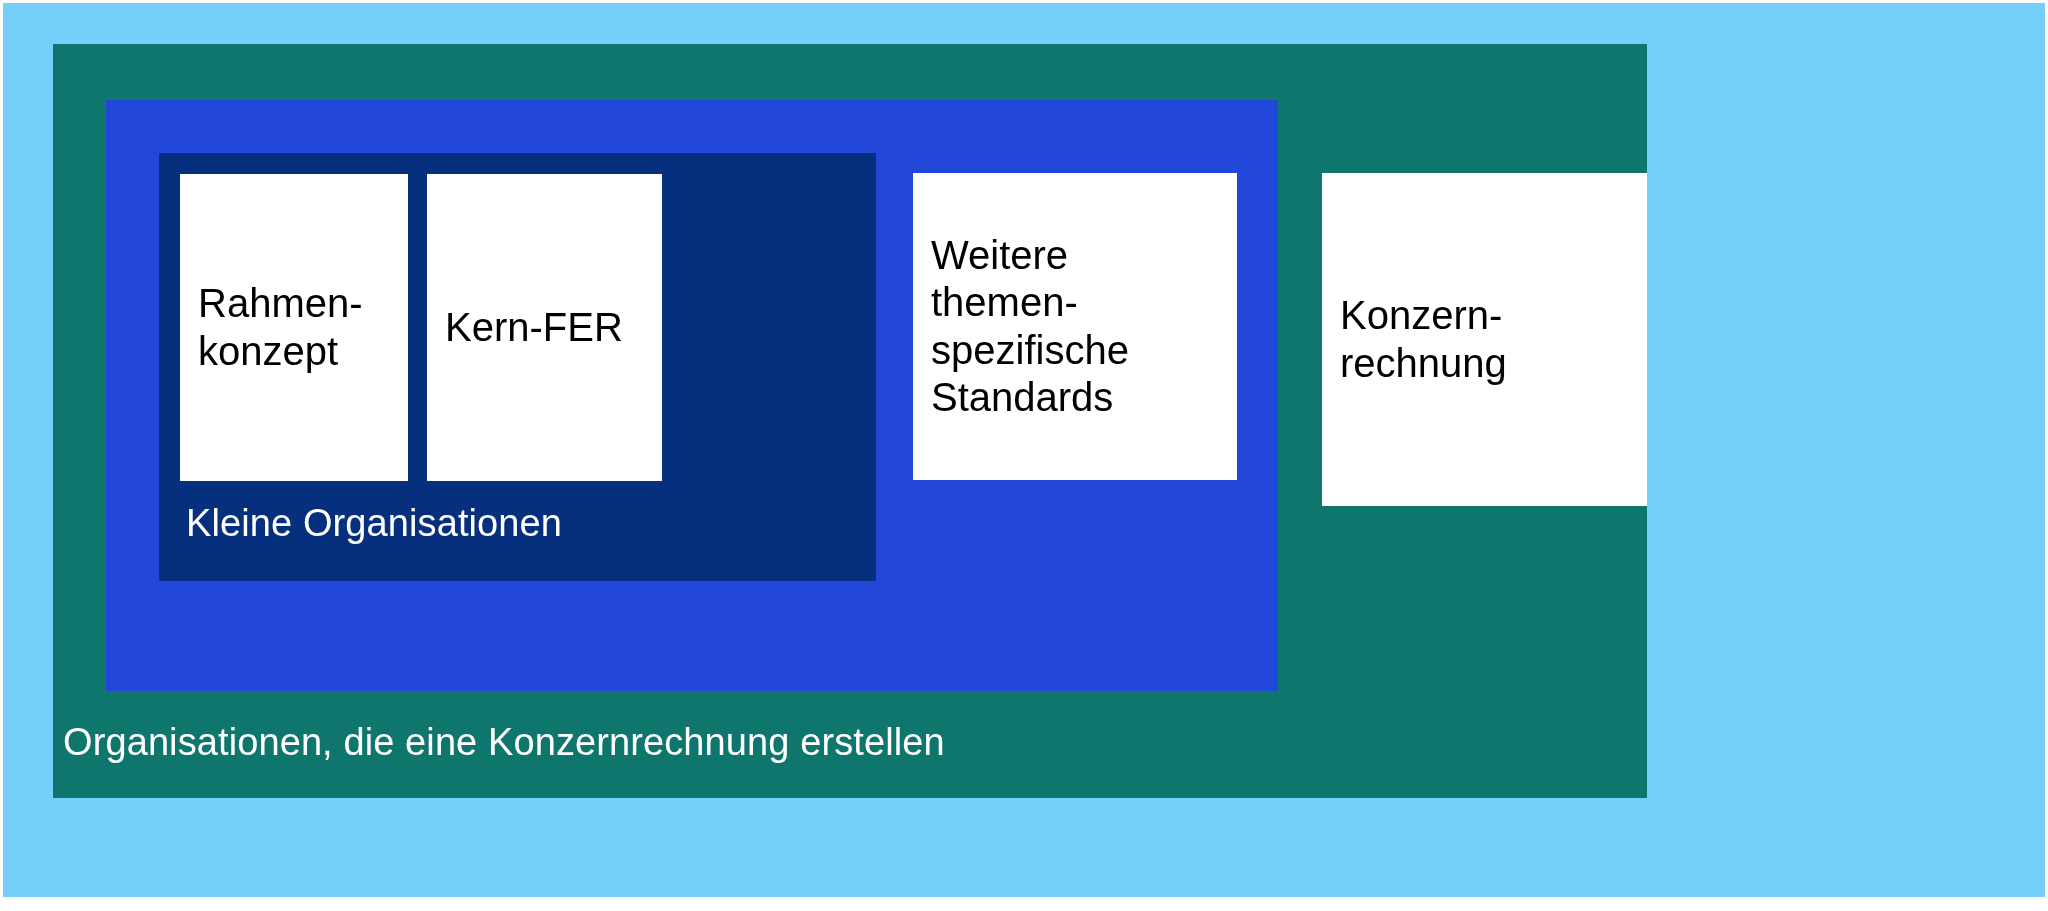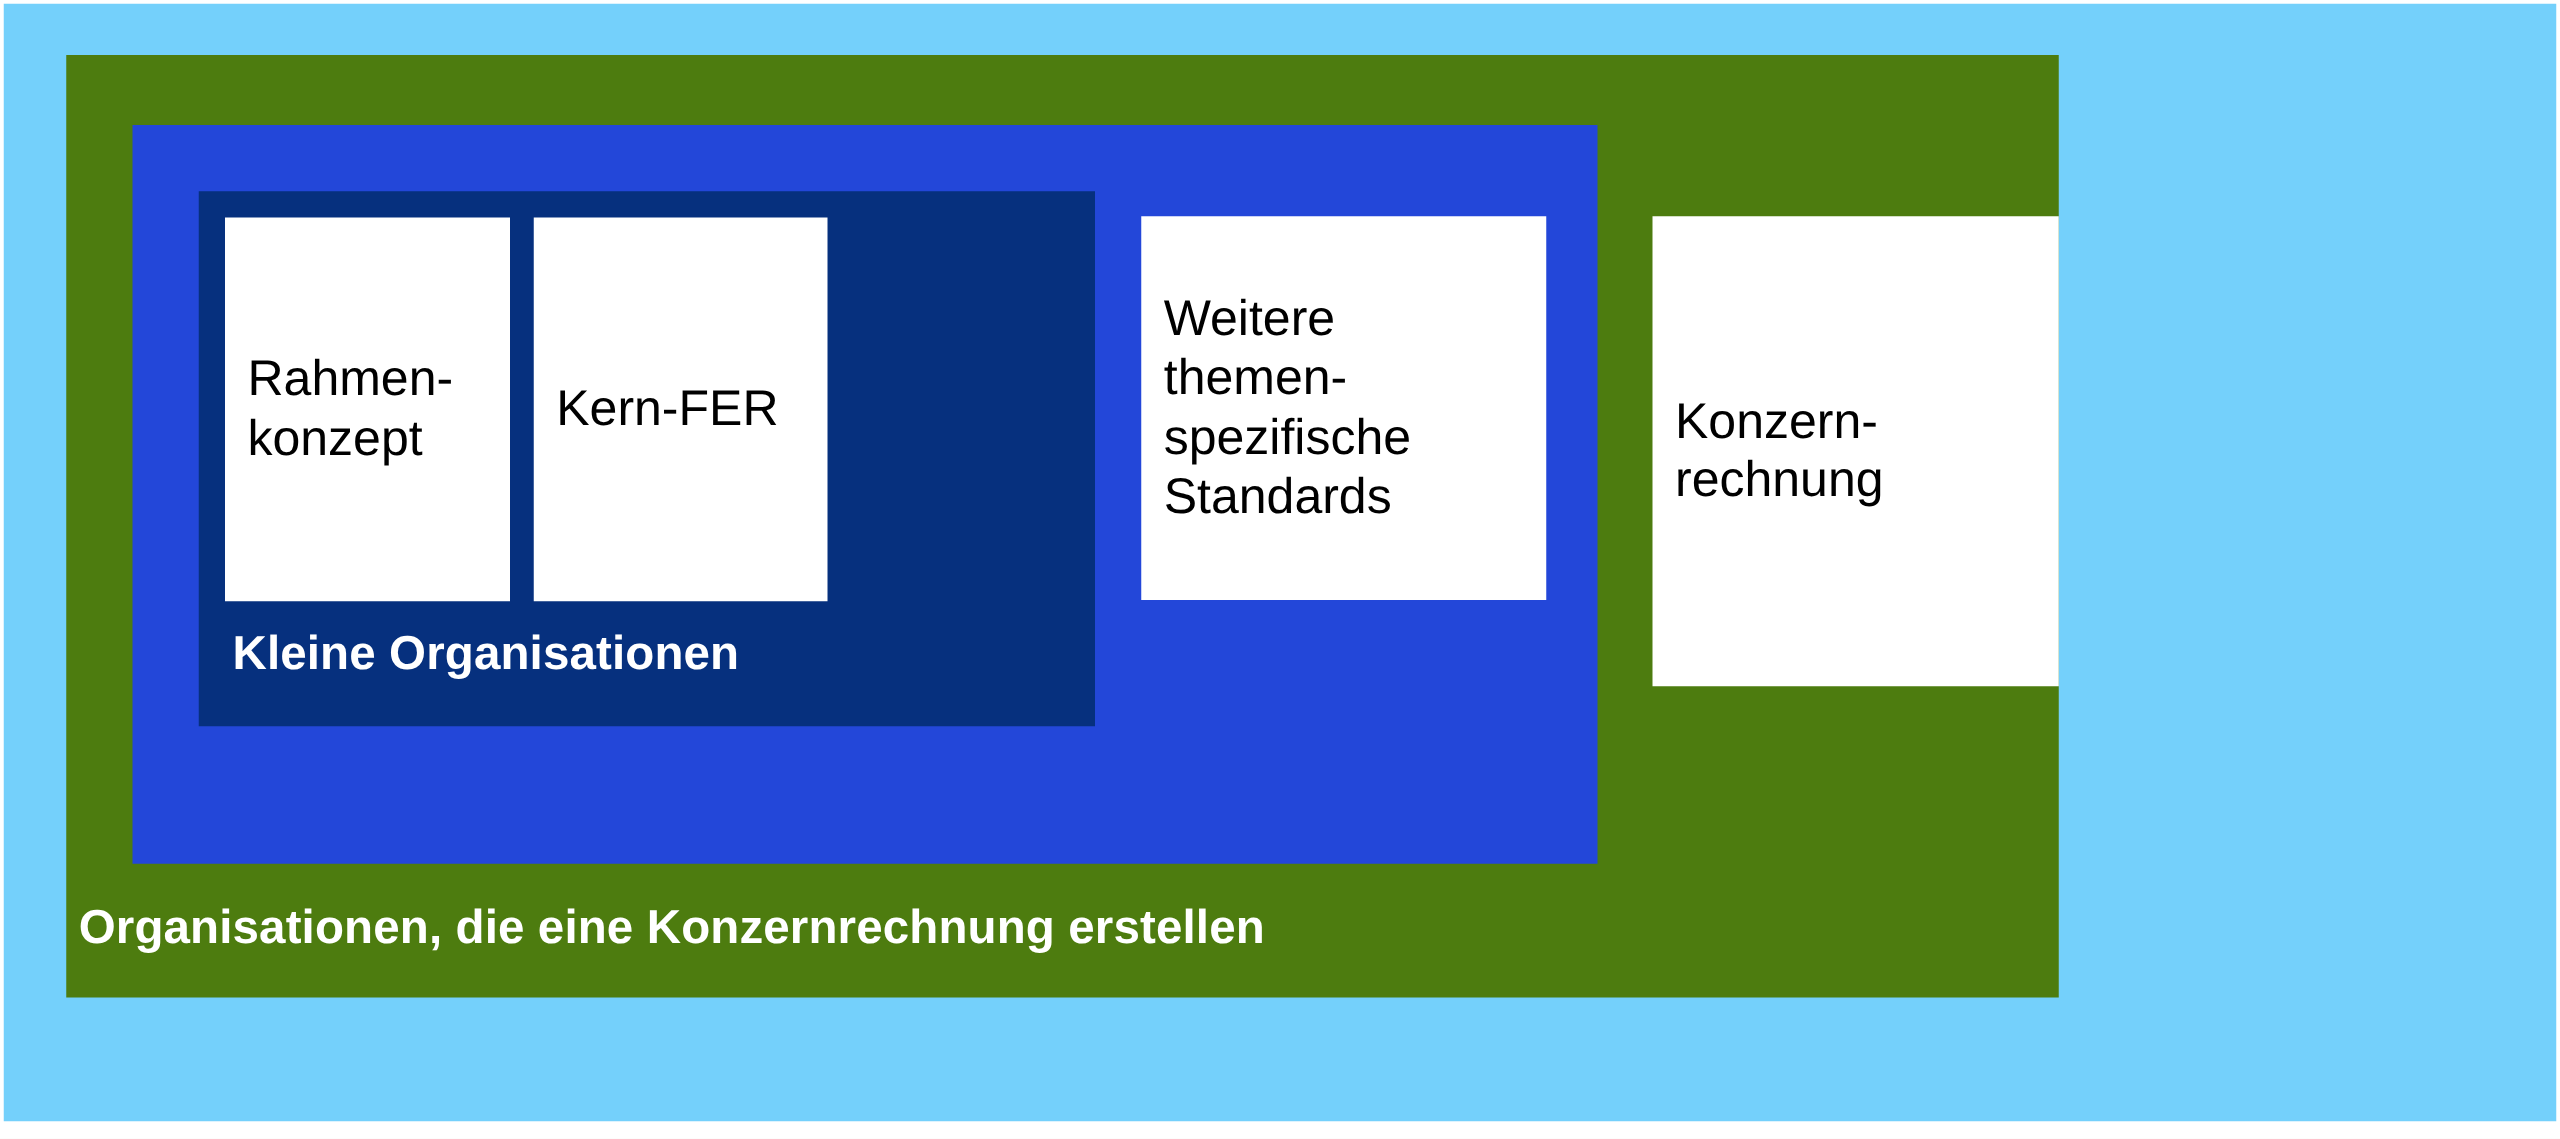--- a/index.html
+++ b/index.html
@@ -33,22 +33,21 @@
     width: 2042px;
     height: 894px;
     background: #74d0fb;
   }
 
   .scope-cyan {
     left: 50px;
     top: 41px;
     width: 1594px;
     height: 754px;
-    background: #4d7c0f;
-    font-weight: bold;
+    background: #0f766e;
   }
 
   .scope-blue {
     left: 53px;
     top: 56px;
     width: 1172px;
     height: 591px;
     background: #2347d9;
   }
 
@@ -92,21 +91,21 @@
   #card-rahmenkonzept {
     left: 180px;  top: 174px;  width: 228px;  height: 307px;
   }
   #card-kernfer {
     left: 427px;  top: 174px;  width: 235px;  height: 307px;
   }
   #card-standards {
     left: 913px;  top: 173px;  width: 324px;  height: 307px;
   }
   #card-konzernrechnung {
-    left: 1322px; top: 173px;  width: 325px;  height: 376px;
+    left: 1322px; top: 173px;  width: 325px;  height: 333px;
   }
   #card-kotierte {
     left: 1723px; top: 173px;  width: 325px;  height: 307px;
   }
 </style>
 </head>
 <body>
 
 <div id="canvas">
 

